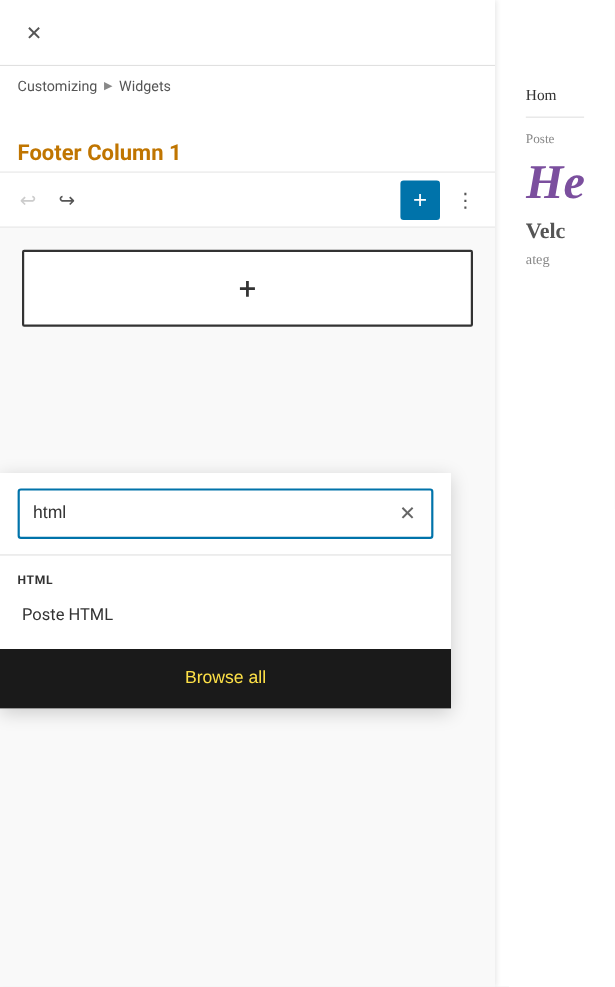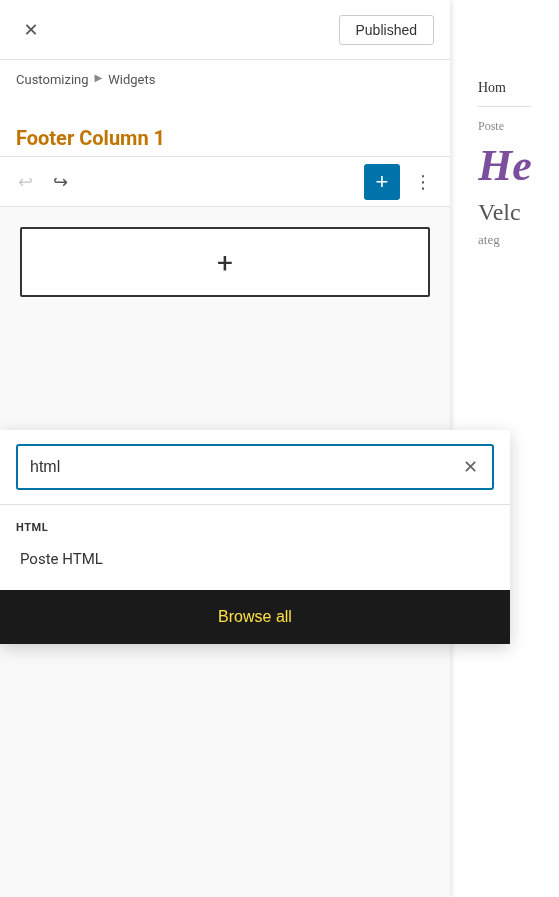--- a/index.html
+++ b/index.html
@@ -174,21 +174,21 @@
       font-size: 28px;
       color: #333;
       margin-bottom: 20px;
     }
 
     
     .search-overlay {
       position: absolute;
       left: 0;
       top: 430px;
-      width: 510px;
+      width: 410px;
       background: #fff;
       z-index: 100;
       box-shadow: 0 4px 16px rgba(0,0,0,0.18);
     }
 
     .search-input-wrap {
       padding: 14px 16px;
       border-bottom: 1px solid #e0e0e0;
     }
 
@@ -290,41 +290,41 @@
       font-size: 44px;
       color: #7b4f9e;
       font-style: italic;
       font-weight: 700;
       margin-top: 6px;
       overflow: hidden;
       white-space: nowrap;
     }
 
     .preview-welcome {
-      font-size: 24px;
+      font-size: 20px;
       color: #555;
       margin-top: 8px;
+      font-weight: bold;
     }
 
     .preview-categ {
       font-size: 13px;
       color: #888;
       margin-top: 6px;
     }
   </style>
 </head>
 <body>
 
 <div class="layout">
 
   <div class="left-panel">
 
     <div class="top-bar">
       <button class="close-btn">✕</button>
-      <button class="published-btn">Published</button>
     </div>
 
     <div class="breadcrumb-area">
       <div class="breadcrumb">
         <span>Customizing</span>
         <span class="breadcrumb-arrow">▶</span>
         <span>Widgets</span>
       </div>
       <div class="page-title">Footer Column 1</div>
     </div>

